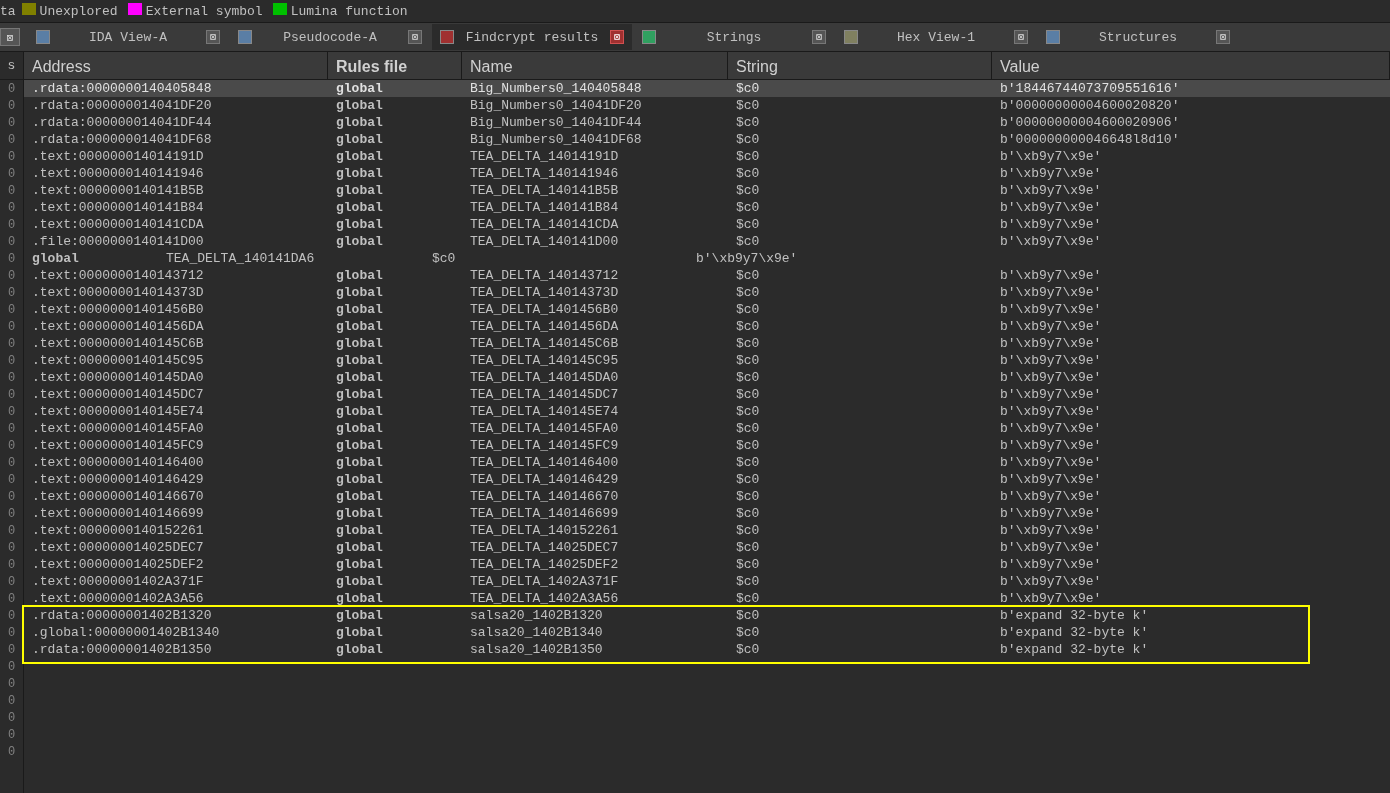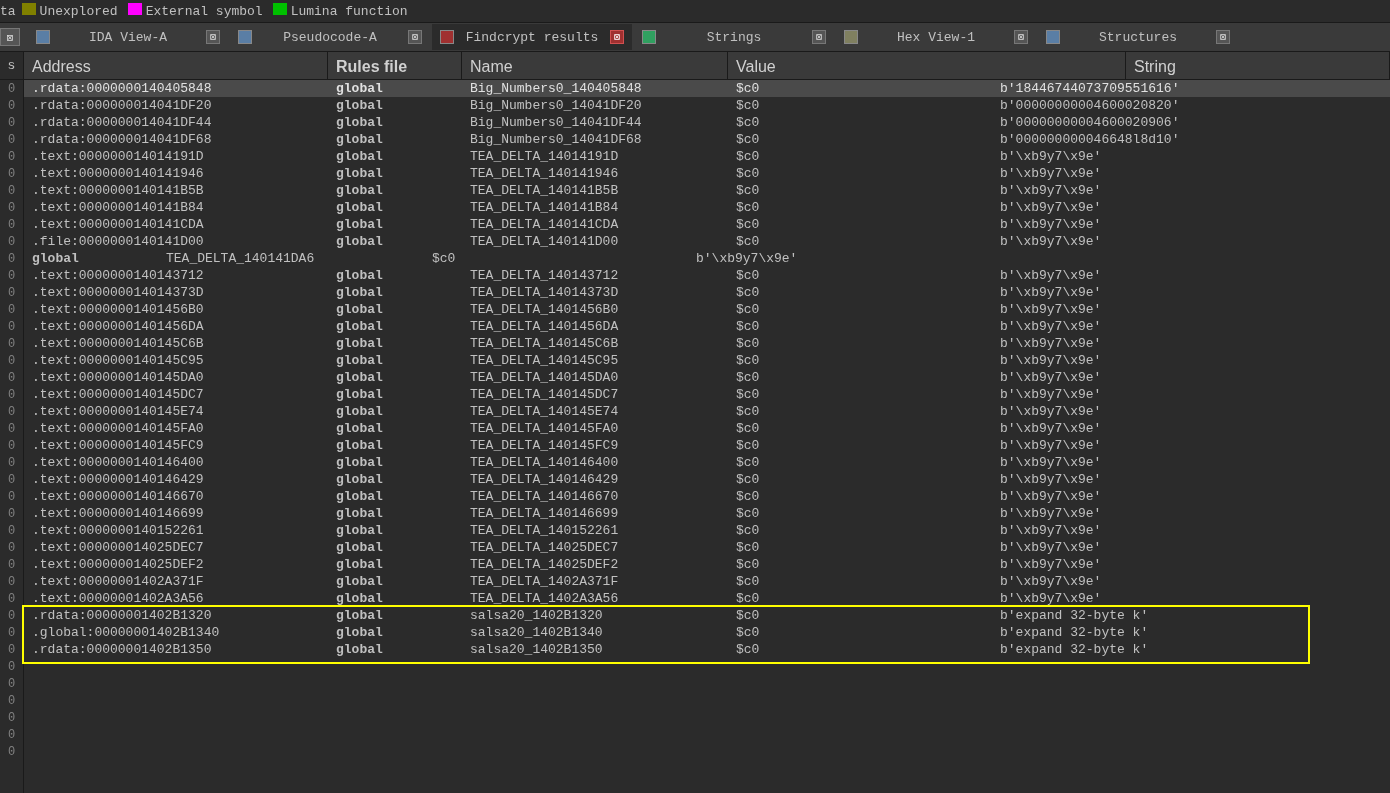--- a/index.html
+++ b/index.html
@@ -229,22 +229,22 @@
         <div class="gline">0</div>
         <div class="gline">0</div>
         <div class="gline">0</div>
       </div>
   </div>
   <div class="table-wrap">
     <div class="headers">
       <div class="hcell c-addr">Address</div>
       <div class="hcell c-rules">Rules file</div>
       <div class="hcell c-name">Name</div>
+      <div class="hcell c-str">String</div>
       <div class="hcell c-val">Value</div>
-      <div class="hcell c-str">String</div>
     </div>
     <div class="rows" id="rows-mount">
       <div class="highlight-box" id="hlbox" style="left: -2px; right: 80px; top: 525px; height: 59px;"></div>
     <div class="row sel">
           <div class="cell c-addr">.rdata:0000000140405848</div>
           <div class="cell c-rules">global</div>
           <div class="cell c-name">Big_Numbers0_140405848</div>
           <div class="cell c-str">$c0</div>
           <div class="cell c-val">b'18446744073709551616'</div>
         </div>

